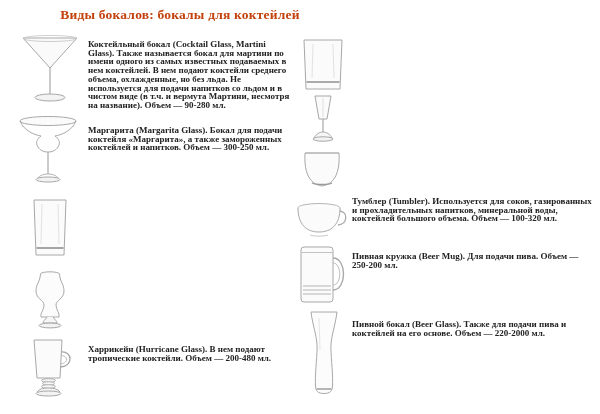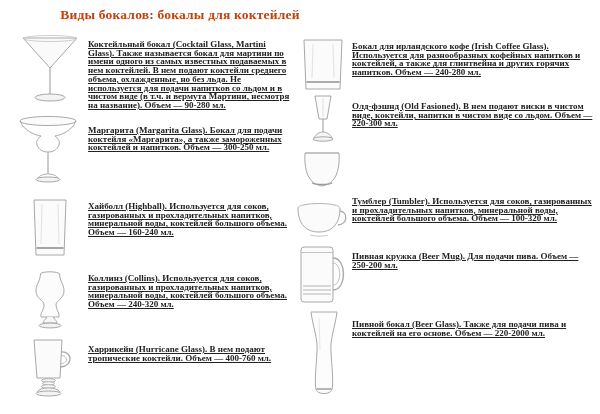--- a/index.html
+++ b/index.html
@@ -7,21 +7,21 @@
     position:relative;width:600px;height:414px;background:#ffffff;overflow:hidden;
     font-family:"Liberation Serif","DejaVu Serif",serif;color:#1b1b1b;
   }
   .title{
     position:absolute;left:50px;top:7px;width:260px;
     font-size:13.5px;font-weight:bold;letter-spacing:.2px;color:#c2410c;
     text-align:center;
   }
   .desc{
     position:absolute;font-size:9px;line-height:8.7px;font-weight:bold;
-    color:#222;text-align:left;margin:0;text-decoration:underline;
+    color:#222;text-align:left;margin:0;
   }
   .glass{position:absolute;}
   .glass svg{display:block;width:100%;height:100%;}
 </style>
 </head>
 <body>
 
 <div class="page">
 
   <div class="title">Виды бокалов: бокалы для коктейлей</div>
@@ -48,66 +48,62 @@
   <p class="desc" style="left:88px;top:126px;width:204px">Маргарита (Margarita Glass). Бокал для подачи коктейля «Маргарита», а также замороженных коктейлей и напитков. Объем — 300-250 мл.</p>
 
   <div class="glass" style="left:30px;top:198px;width:40px;height:60px">
     <svg viewBox="0 0 40 60">
       <path d="M4 2 L36 2 L34 57 L6 57 Z" fill="#fbfbfb" stroke="#a8a8a8"></path>
       <line x1="6.5" y1="50" x2="33.5" y2="50" stroke="#909090" stroke-width="1.6"></line>
       <line x1="12" y1="6" x2="11" y2="46" stroke="#e2e2e2"></line>
       <line x1="28" y1="6" x2="29" y2="46" stroke="#e2e2e2"></line>
     </svg>
   </div>
-  <p class="desc" style="left:88px;top:202px;width:206px">Хайболл (Highball). Используется для соков, газированных и прохладительных напитков, минеральной воды, коктейлей большого объема. Объем — 160-240 мл.</p>
 
   <div class="glass" style="left:25px;top:270px;width:50px;height:62px">
     <svg viewBox="0 0 50 62">
       <ellipse cx="25" cy="4" rx="9.5" ry="2.2" fill="#fbfbfb" stroke="#a8a8a8"></ellipse>
       <path d="M15.5 4 C15 12 11 14 11 21 C11 29 19 30 19 35 C19 40 15 43 16 47 L34 47 C35 43 31 40 31 35 C31 30 39 29 39 21 C39 14 35 12 34.5 4" fill="#fcfcfc" stroke="#a8a8a8"></path>
       <path d="M22 47 C20 50 18 51 18 53 L32 53 C32 51 30 50 28 47" fill="#f6f6f6" stroke="#a8a8a8"></path>
       <ellipse cx="25" cy="55.5" rx="11" ry="2.4" fill="#f3f3f3" stroke="#a8a8a8"></ellipse>
     </svg>
   </div>
-  <p class="desc" style="left:88px;top:274px;width:206px">Коллинз (Collins). Используется для соков, газированных и прохладительных напитков, минеральной воды, коктейлей большого объема. Объем — 240-320 мл.</p>
 
   <div class="glass" style="left:22px;top:338px;width:56px;height:60px">
     <svg viewBox="0 0 56 60">
       <path d="M12 2 L40 2 L38 40 L15 40 Z" fill="#fbfbfb" stroke="#a8a8a8"></path>
       <path d="M39.5 14 C50 13 52 28 38.5 29" fill="none" stroke="#a8a8a8" stroke-width="1.3"></path>
       <path d="M39 17.5 C46 17.5 47 25 38.8 25.8" fill="none" stroke="#bdbdbd" stroke-width="1"></path>
       <ellipse cx="26.5" cy="42.5" rx="7" ry="1.8" fill="#f6f6f6" stroke="#b0b0b0"></ellipse>
       <ellipse cx="26.5" cy="45.5" rx="6" ry="1.8" fill="#f6f6f6" stroke="#b0b0b0"></ellipse>
       <ellipse cx="26.5" cy="48.5" rx="7" ry="1.8" fill="#f6f6f6" stroke="#b0b0b0"></ellipse>
       <path d="M15 54 C17 51 21 50 26.5 50 C32 50 36 51 38 54" fill="#f6f6f6" stroke="#a8a8a8"></path>
       <ellipse cx="26.5" cy="55.5" rx="12.5" ry="2.5" fill="#f3f3f3" stroke="#a8a8a8"></ellipse>
     </svg>
   </div>
-  <p class="desc" style="left:88px;top:345px;width:206px">Харрикейн (Hurricane Glass). В нем подают тропические коктейли. Объем — 400-760 мл.</p>
+  <p class="desc" style="left:88px;top:345px;width:206px">Харрикейн (Hurricane Glass). В нем подают тропические коктейли. Объем — 200-480 мл.</p>
 
   <div class="glass" style="left:300px;top:38px;width:46px;height:54px">
     <svg viewBox="0 0 46 54">
       <path d="M4 2 L42 2 L40 51 L6 51 Z" fill="#fbfbfb" stroke="#a8a8a8"></path>
       <line x1="6.5" y1="44" x2="39.5" y2="44" stroke="#909090" stroke-width="1.6"></line>
       <line x1="13" y1="6" x2="12" y2="40" stroke="#e2e2e2"></line>
       <line x1="33" y1="6" x2="34" y2="40" stroke="#e2e2e2"></line>
     </svg>
   </div>
-  <p class="desc" style="left:352px;top:42px;width:244px">Бокал для ирландского кофе (Irish Coffee Glass). Используется для разнообразных кофейных напитков и коктейлей, а также для глинтвейна и других горячих напитков. Объем — 240-280 мл.</p>
 
   <div class="glass" style="left:302px;top:94px;width:42px;height:50px">
     <svg viewBox="0 0 42 50">
       <path d="M13 2 L29 2 L25 25 L17 25 Z" fill="#fbfbfb" stroke="#a8a8a8"></path>
       <line x1="21" y1="4" x2="21" y2="23" stroke="#e0e0e0"></line>
       <line x1="21" y1="25" x2="21" y2="38" stroke="#a8a8a8" stroke-width="1.2"></line>
       <path d="M12 44 C14 40 17.5 38 21 38 C24.5 38 28 40 30 44" fill="#f6f6f6" stroke="#a8a8a8"></path>
       <ellipse cx="21" cy="45" rx="10" ry="2.2" fill="#f3f3f3" stroke="#a8a8a8"></ellipse>
     </svg>
   </div>
-  <p class="desc" style="left:352px;top:102px;width:244px">Олд-фэшнд (Old Fasioned). В нем подают виски в чистом виде, коктейли, напитки в чистом виде со льдом. Объем — 220-300 мл.</p>
 
   <div class="glass" style="left:300px;top:150px;width:44px;height:42px">
     <svg viewBox="0 0 44 42">
       <path d="M5 3 C4 20 8 34 22 36 C36 34 40 20 39 3 Z" fill="#fbfbfb" stroke="#a8a8a8"></path>
       <path d="M12 33 C16 35 28 35 32 33" fill="none" stroke="#9a9a9a" stroke-width="1.3"></path>
       <line x1="5" y1="3" x2="39" y2="3" stroke="#b5b5b5"></line>
     </svg>
   </div>
 
   <div class="glass" style="left:294px;top:200px;width:56px;height:40px">

